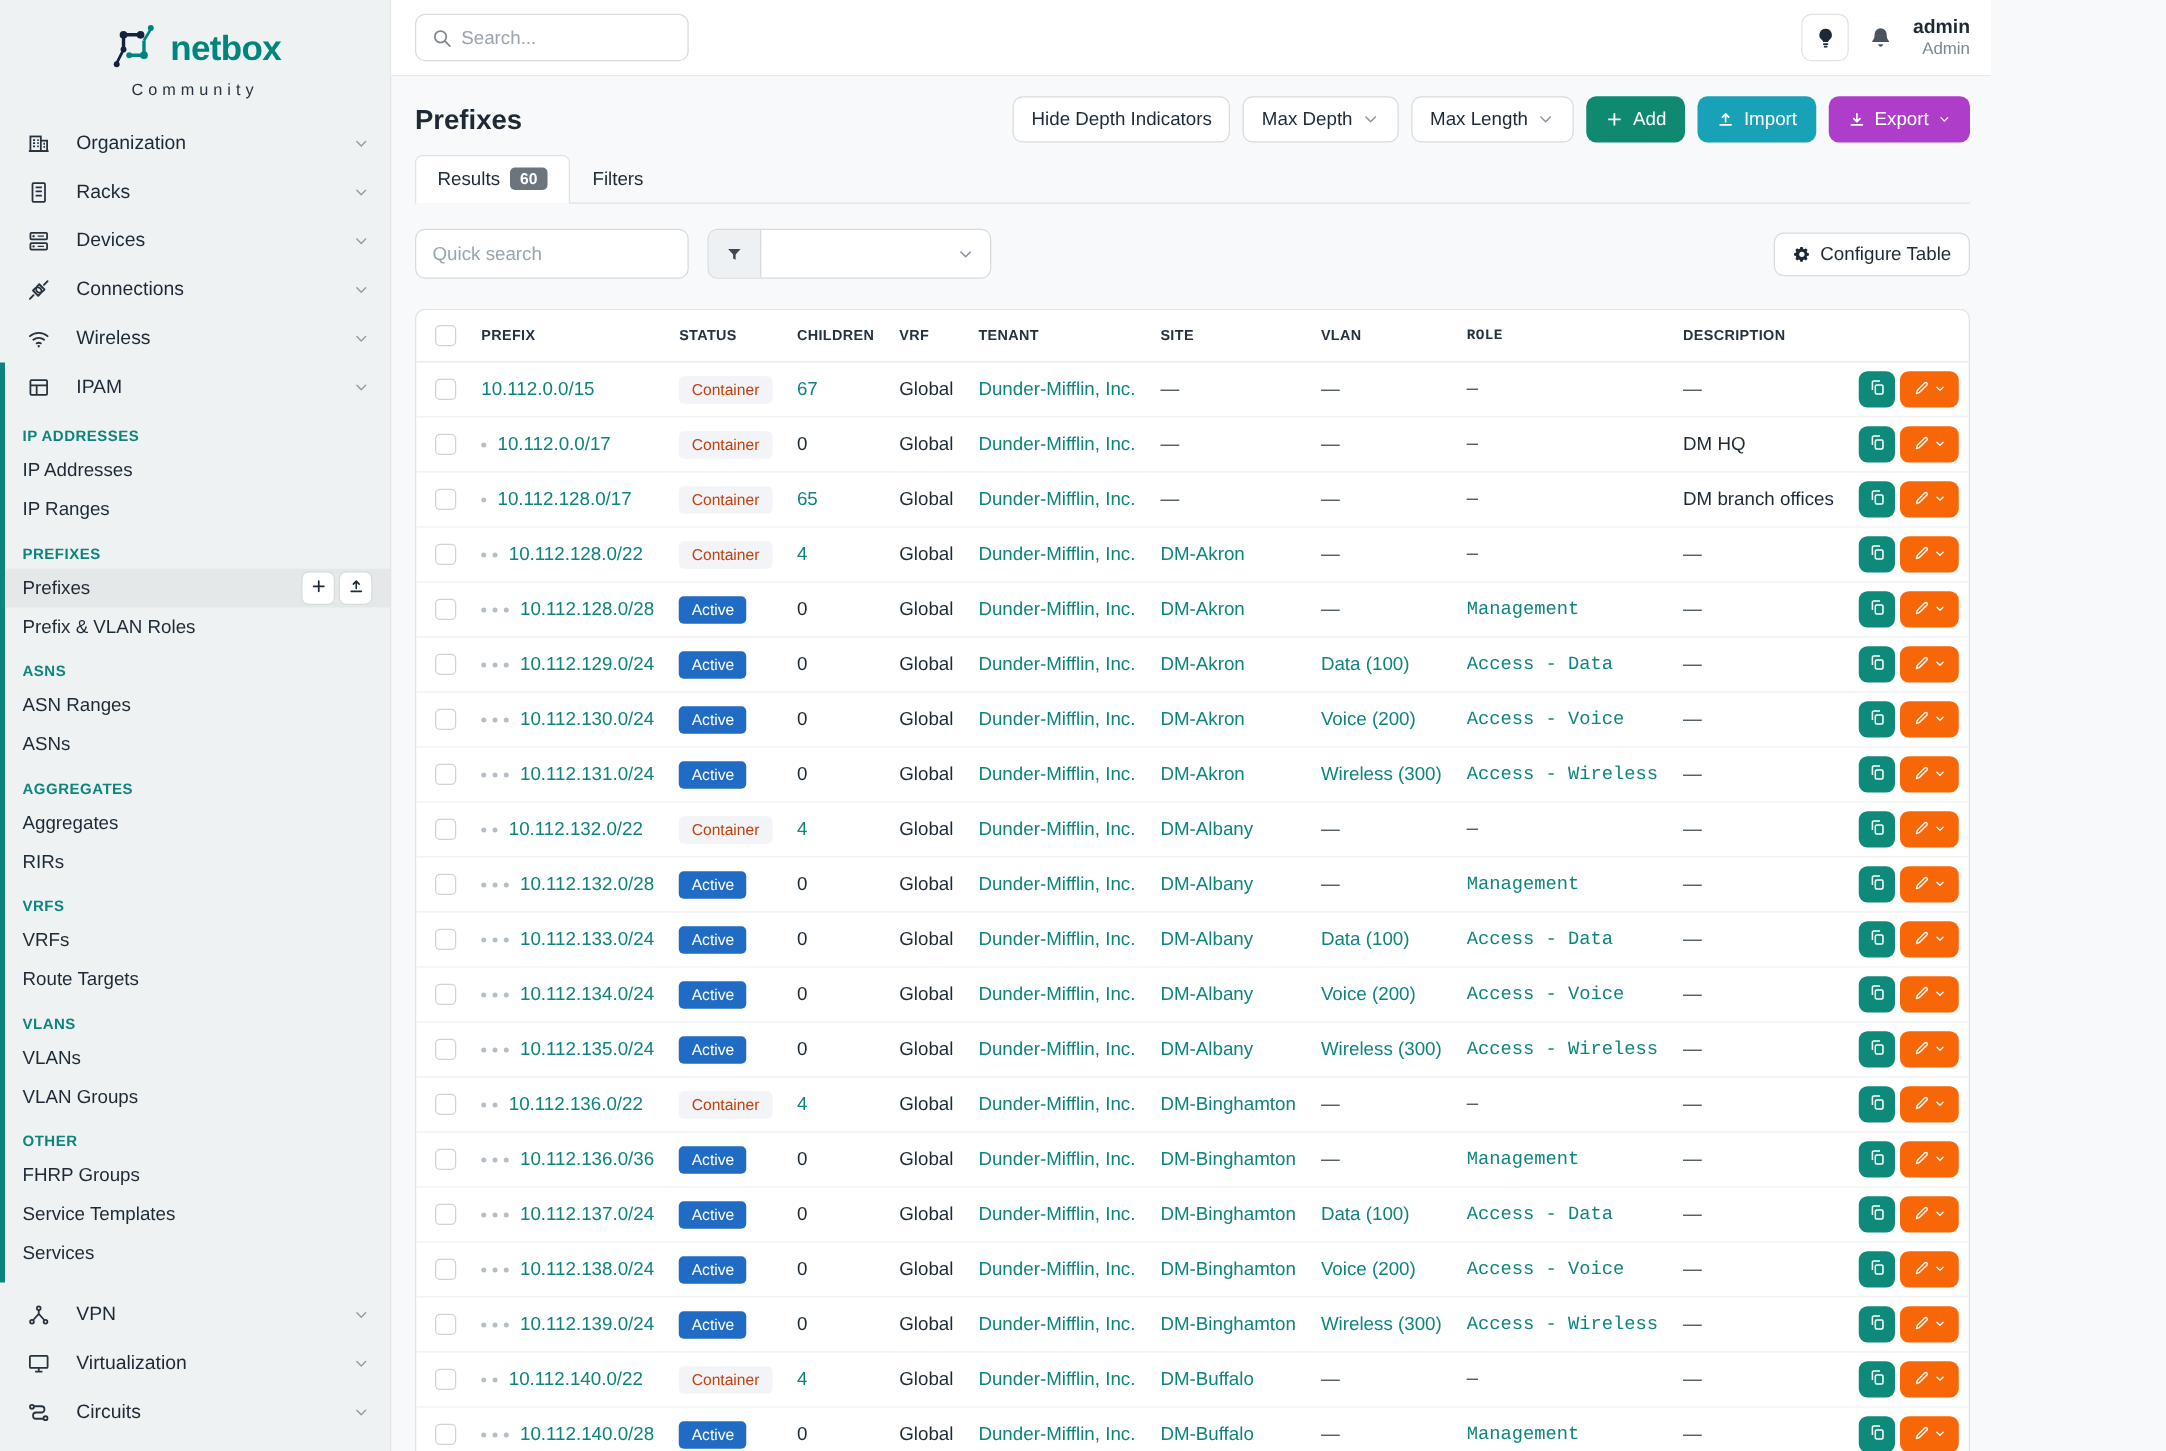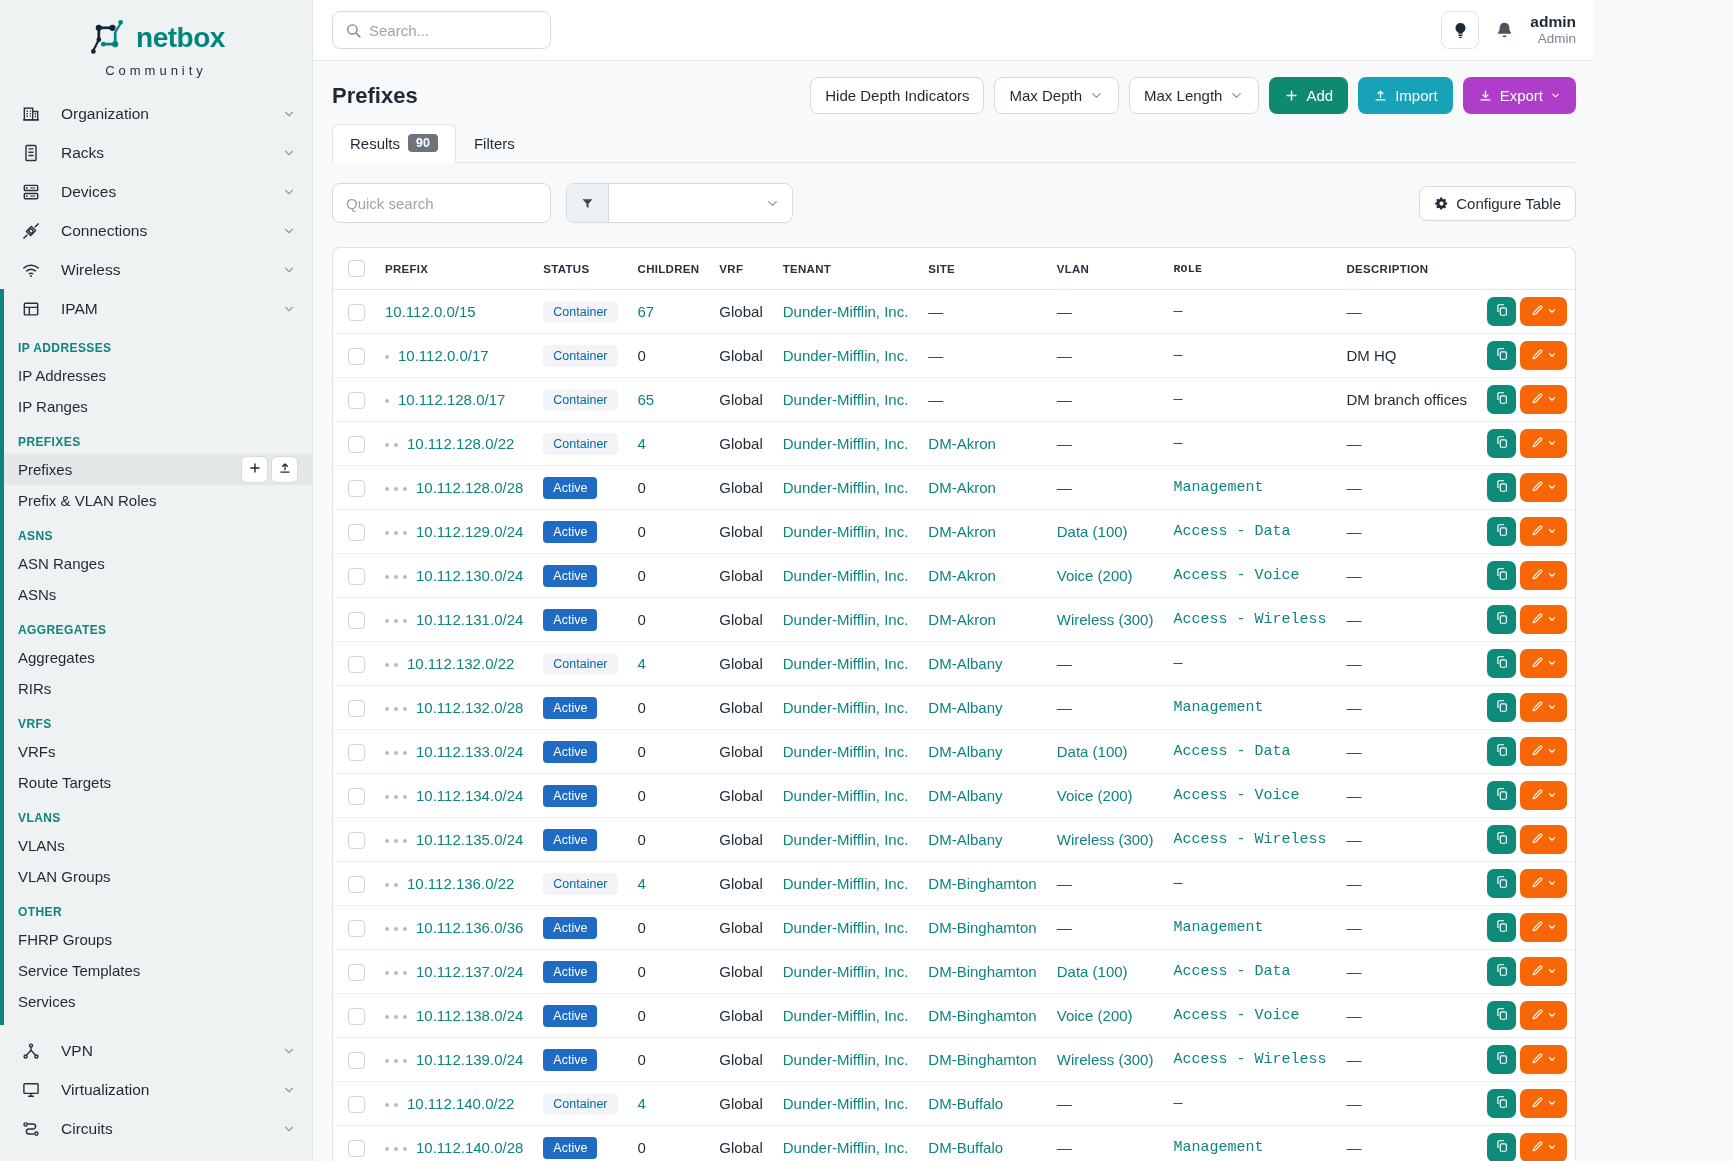--- a/index.html
+++ b/index.html
@@ -83,21 +83,21 @@
   th.col-cb, td.col-cb { width:46px; padding-left:15px; }
   .col-prefix { width:175px; } .col-status { width:101px; } .col-children { width:79px; }
   .col-vrf { width:173px; } .col-tenant { width:159px; } .col-site { width:144px; }
   .col-vlan { width:132px; } .col-role { width:146px;font-family:Liberation Mono, monospace; } .col-desc { width:144px; }
   a.tlink { color:#0e847c; text-decoration:none; cursor:pointer; }
   .dash { color:#3f4a55; }
   .plain { color:#1d2a36; }
   .dots { display:inline-flex; gap:5px; margin-right:9px; vertical-align:2px; }
   .dot { width:4px; height:4px; border-radius:50%; background:#b6bec6; }
   .badge { display:inline-block; padding:4px 10px; border-radius:4px; font-size:12.5px; font-weight:500; }
-  .badge-container { background:#f2f4f7; color:#0369a1; }
+  .badge-container { background:#f2f4f7; color:#c2410c; }
   .badge-active { background:#206bc4; color:#fff; }
   td.actions { text-align:right; padding-right:12px; }
   .row-btns { display:inline-flex; gap:4px; }
   .btn-copy { width:29px; height:29px; background:#0e8a7a; border:none; border-radius:7px; color:#fff; display:inline-flex; align-items:center; justify-content:center; cursor:pointer; }
   .btn-copy svg { width:14px; height:14px; }
   .btn-edit { width:47px; height:29px; background:#f76707; border:none; border-radius:7px; color:#fff; display:inline-flex; align-items:center; justify-content:center; gap:3px; cursor:pointer; }
   .btn-edit svg.pen { width:13px; height:13px; }
   .btn-edit svg.dd { width:10px; height:10px; }
 </style>
 </head>
@@ -412,21 +412,21 @@
             <svg class="dd" viewBox="0 0 24 24" fill="none" stroke="currentColor" stroke-width="2.2" stroke-linecap="round" stroke-linejoin="round" style="width:11px;height:11px;">
                 <polyline points="6 9 12 15 18 9"></polyline>
               </svg>
           </button>
         </div>
       </div>
 
       <div class="tabs">
         <div class="tab active">
           <span>Results</span>
-          <span class="tab-badge">90</span>
+          <span class="tab-badge">60</span>
         </div>
         <div class="tab">
           <span>Filters</span>
         </div>
       </div>
 
       <div class="controls-row">
         <input class="quick-search" type="text" placeholder="Quick search" style="">
         <div class="filter-group">
           <span class="filter-addon">

